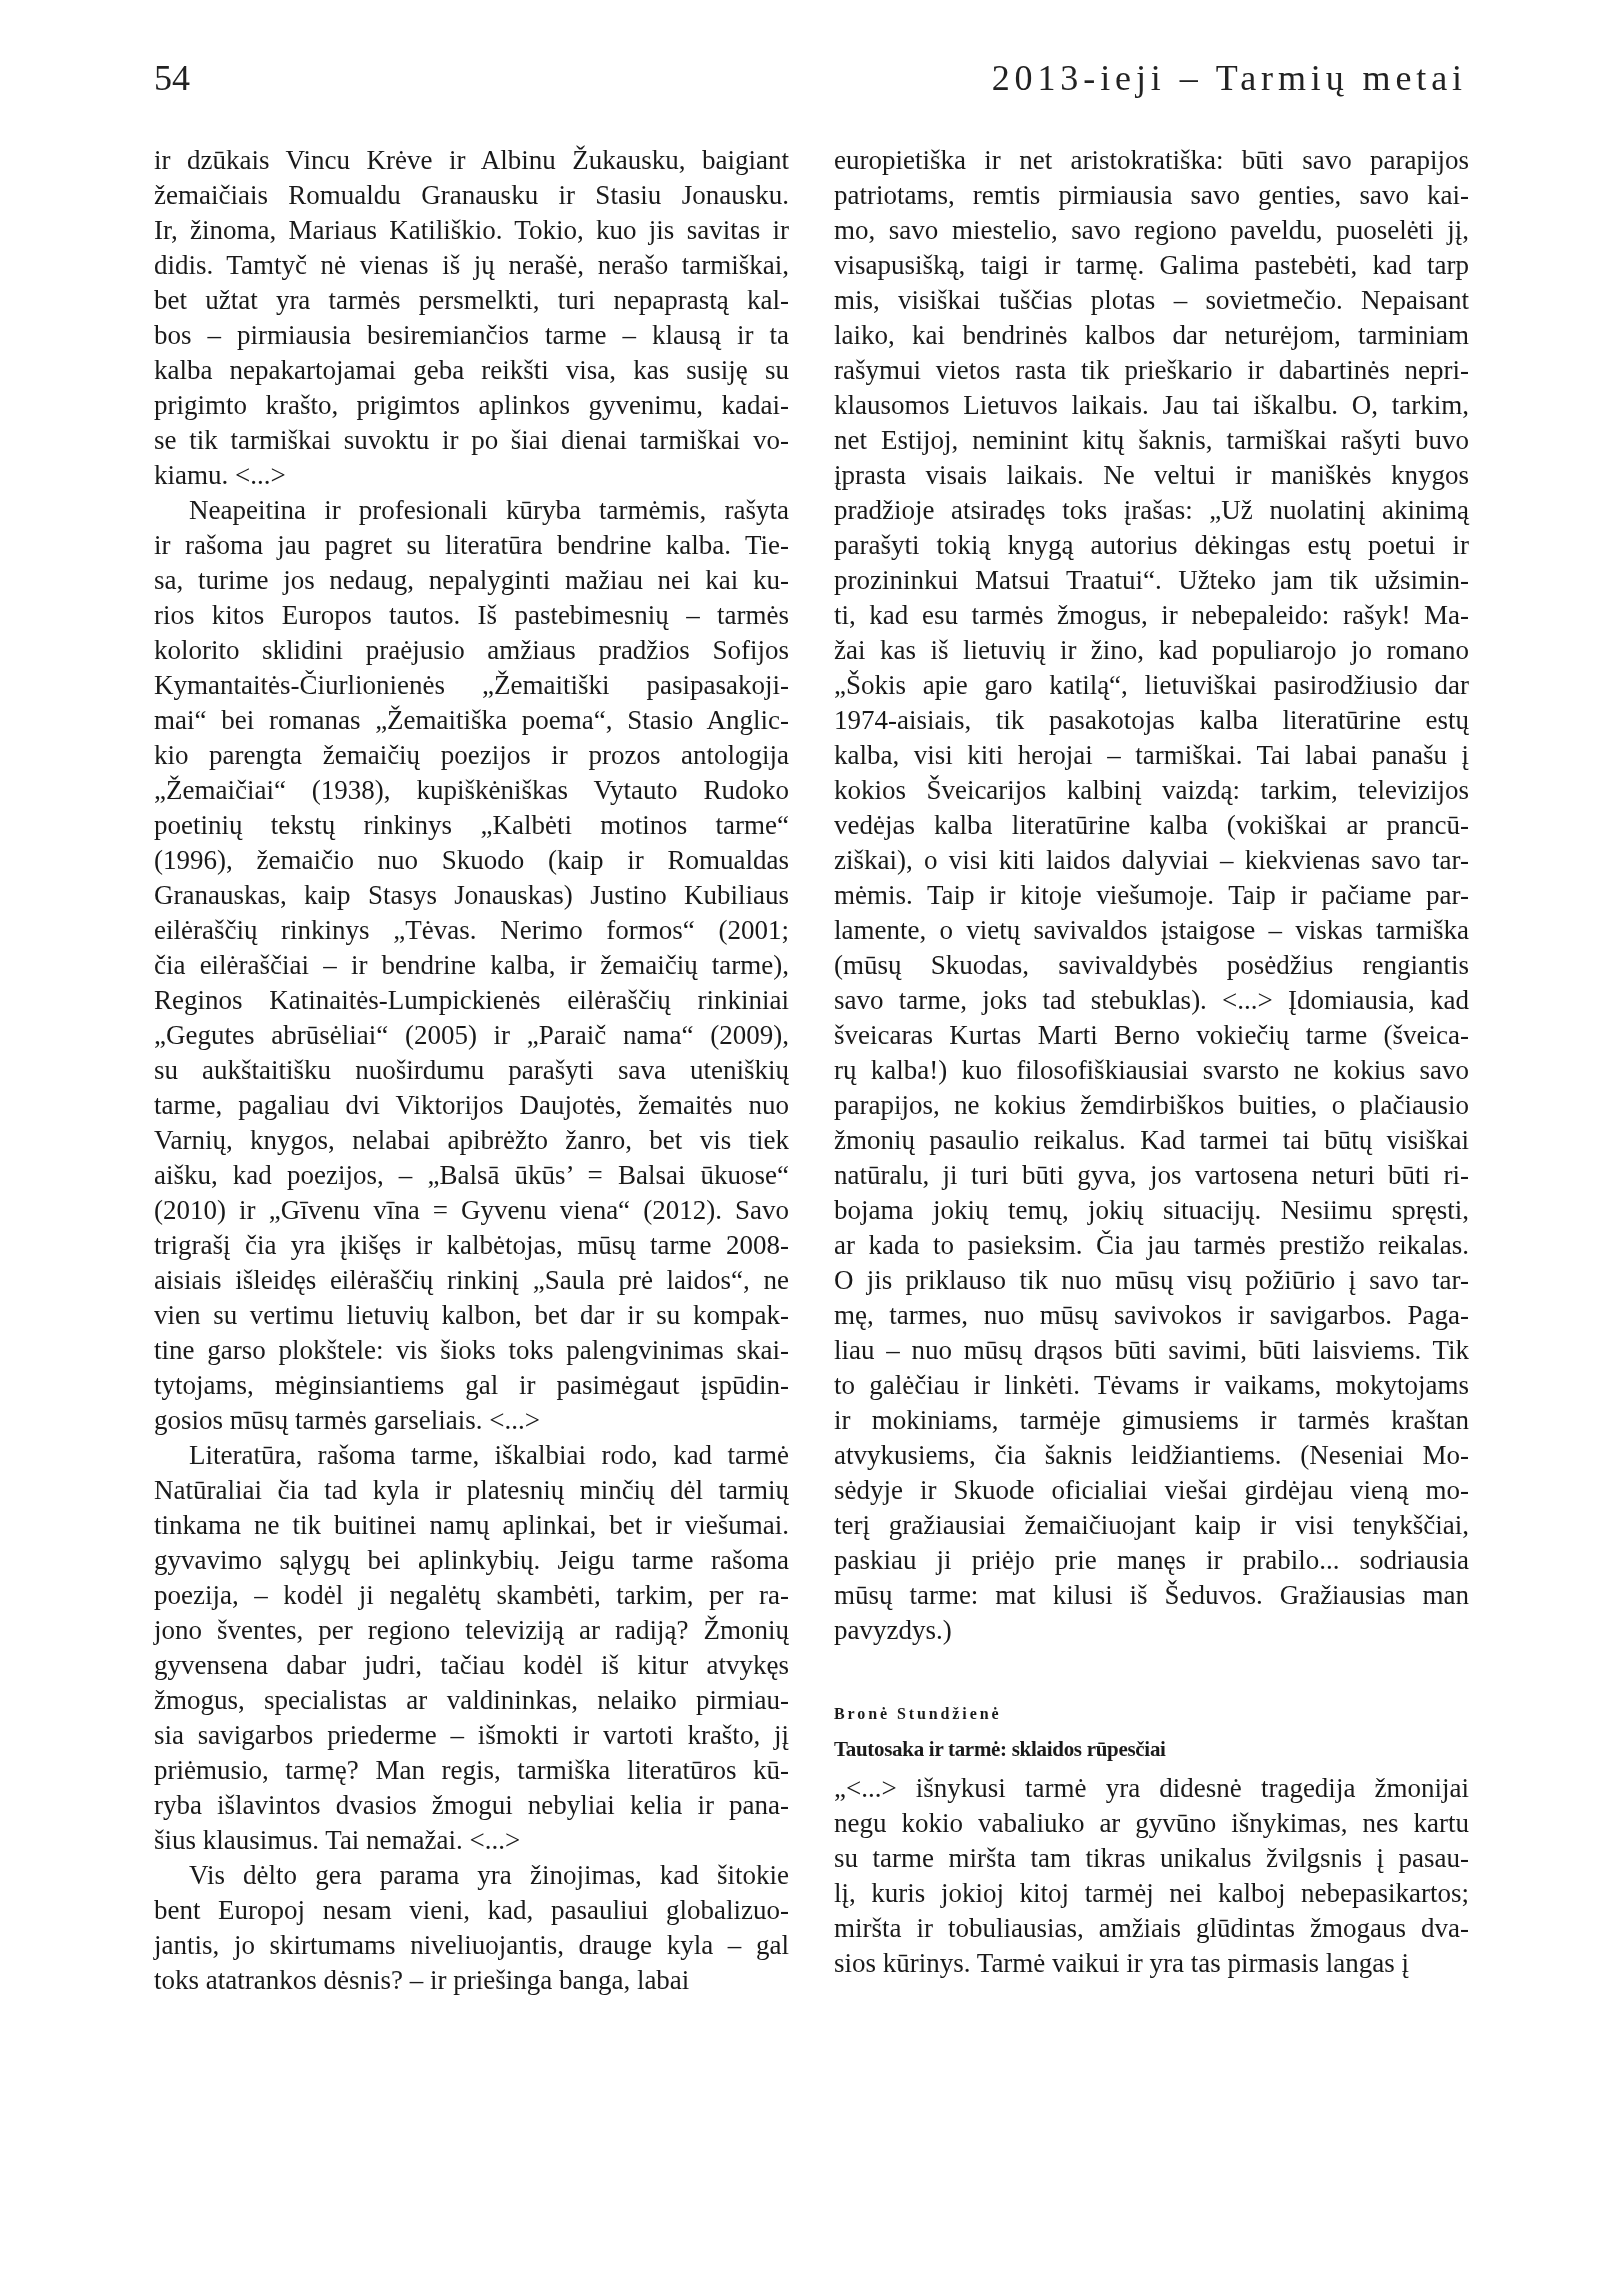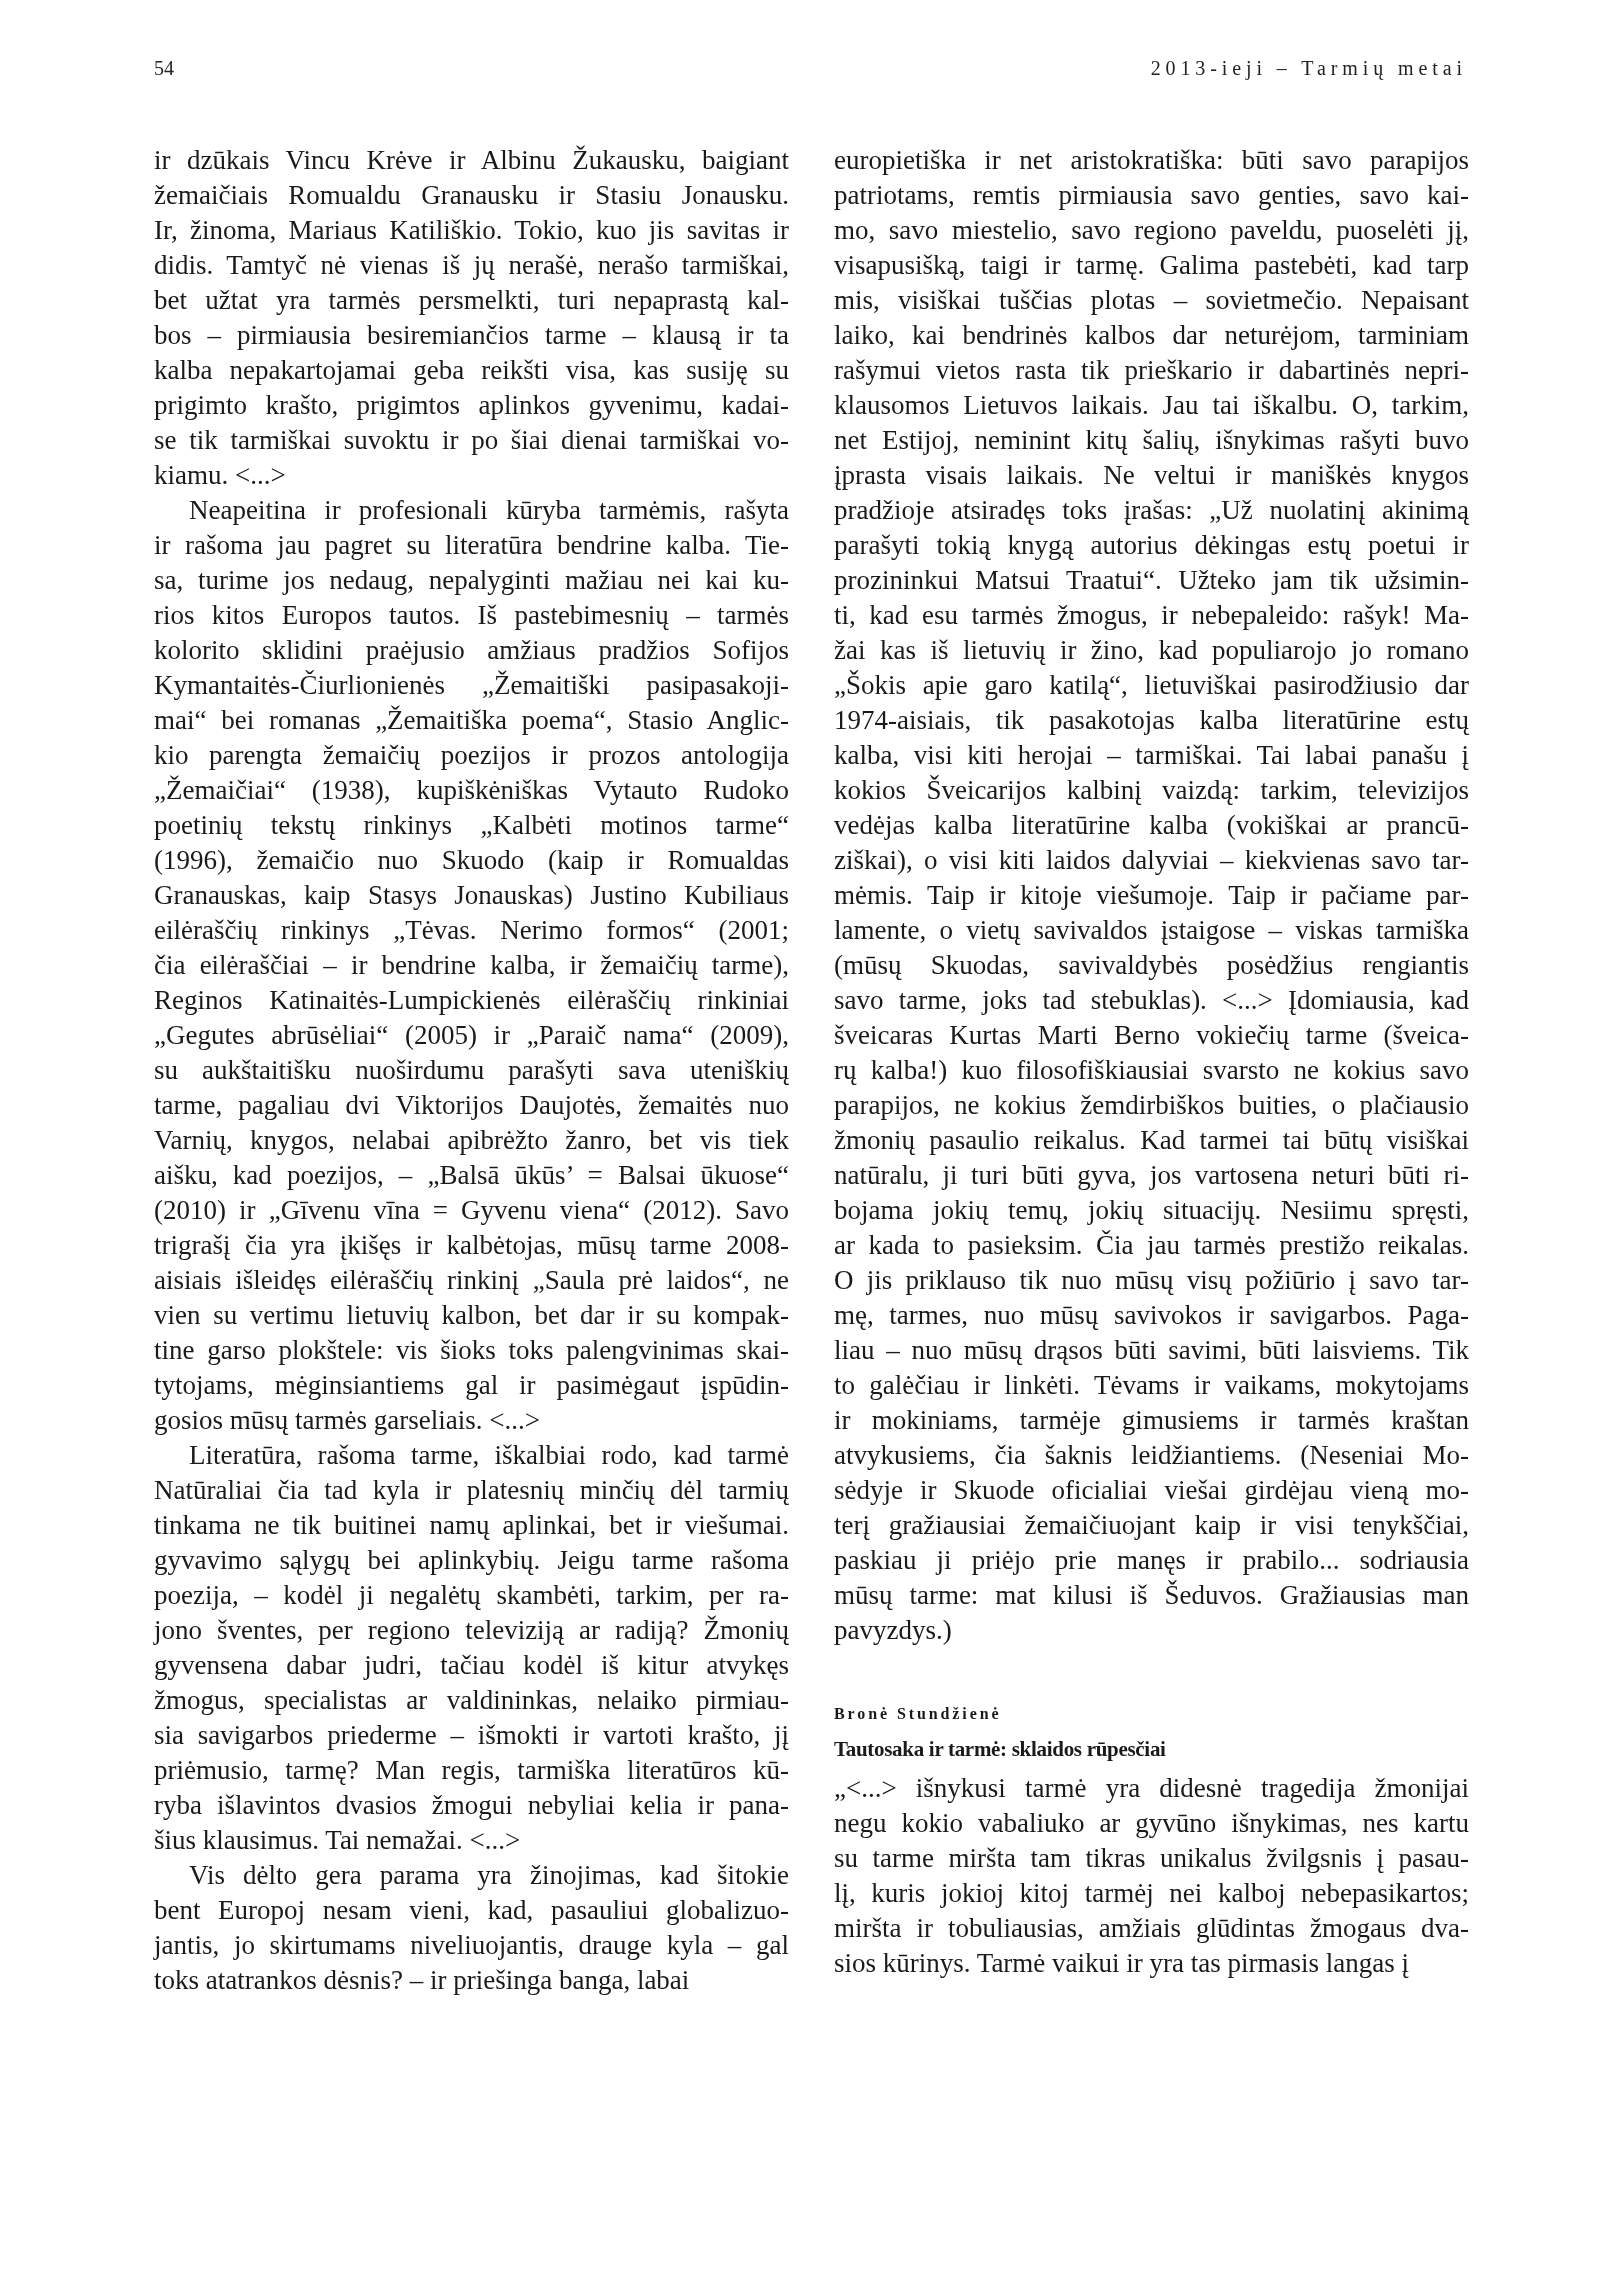--- a/index.html
+++ b/index.html
@@ -1,20 +1,20 @@
 <!DOCTYPE html>
 <html><head>
 <meta charset="utf-8">
 <style>
   html, body { margin: 0; padding: 0; background: #ffffff; }
   body { width: 1621px; height: 2293px; position: relative; overflow: hidden; color: #1a1a1a; }
   .page { position: absolute; left: 0; top: 0; width: 1621px; height: 2293px; background: #fff; }
   .running-head {
     position: absolute; top: 57px; left: 154px; right: 154px; height: 39px;
-    font-family: "Liberation Serif", serif; font-size: 20px; color: #222;
+    font-family: "Liberation Serif", serif; font-size: 36px; color: #222;
   }
   .page-number { position: absolute; left: 0; top: 0; }
   .running-title { position: absolute; right: 0; top: 0; letter-spacing: 4.9px; }
   .col {
     position: absolute; top: 143px; width: 635px;
     font-family: "Liberation Serif", serif; font-size: 27px; line-height: 35px;
     text-align: justify; hyphens: manual; color: #1a1a1a;
   }
   .col-left { left: 154px; }
   .col-right { left: 834px; }
@@ -108,21 +108,21 @@
     <div id="right-col">
         <p>
           <span class="line">europietiška ir net aristokratiška: būti savo parapijos</span>
           <span class="line">patriotams, remtis pirmiausia savo genties, savo kai-</span>
           <span class="line">mo, savo miestelio, savo regiono paveldu, puoselėti jį,</span>
           <span class="line">visapusišką, taigi ir tarmę. Galima pastebėti, kad tarp</span>
           <span class="line">mis, visiškai tuščias plotas – sovietmečio. Nepaisant</span>
           <span class="line">laiko, kai bendrinės kalbos dar neturėjom, tarminiam</span>
           <span class="line">rašymui vietos rasta tik prieškario ir dabartinės nepri-</span>
           <span class="line">klausomos Lietuvos laikais. Jau tai iškalbu. O, tarkim,</span>
-          <span class="line">net Estijoj, neminint kitų šalių, išnykimas rašyti buvo</span>
+          <span class="line">net Estijoj, neminint kitų šaknis, tarmiškai rašyti buvo</span>
           <span class="line">įprasta visais laikais. Ne veltui ir maniškės knygos</span>
           <span class="line">pradžioje atsiradęs toks įrašas: „Už nuolatinį akinimą</span>
           <span class="line">parašyti tokią knygą autorius dėkingas estų poetui ir</span>
           <span class="line">prozininkui Matsui Traatui“. Užteko jam tik užsimin-</span>
           <span class="line">ti, kad esu tarmės žmogus, ir nebepaleido: rašyk! Ma-</span>
           <span class="line">žai kas iš lietuvių ir žino, kad populiarojo jo romano</span>
           <span class="line">„Šokis apie garo katilą“, lietuviškai pasirodžiusio dar</span>
           <span class="line">1974-aisiais, tik pasakotojas kalba literatūrine estų</span>
           <span class="line">kalba, visi kiti herojai – tarmiškai. Tai labai panašu į</span>
           <span class="line">kokios Šveicarijos kalbinį vaizdą: tarkim, televizijos</span>

